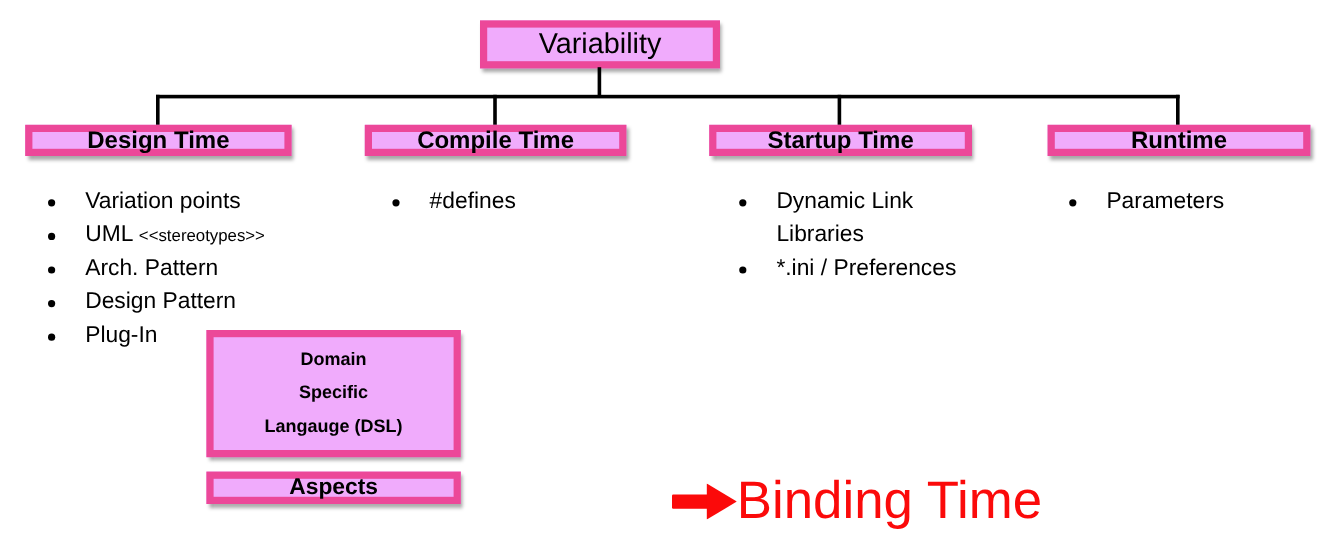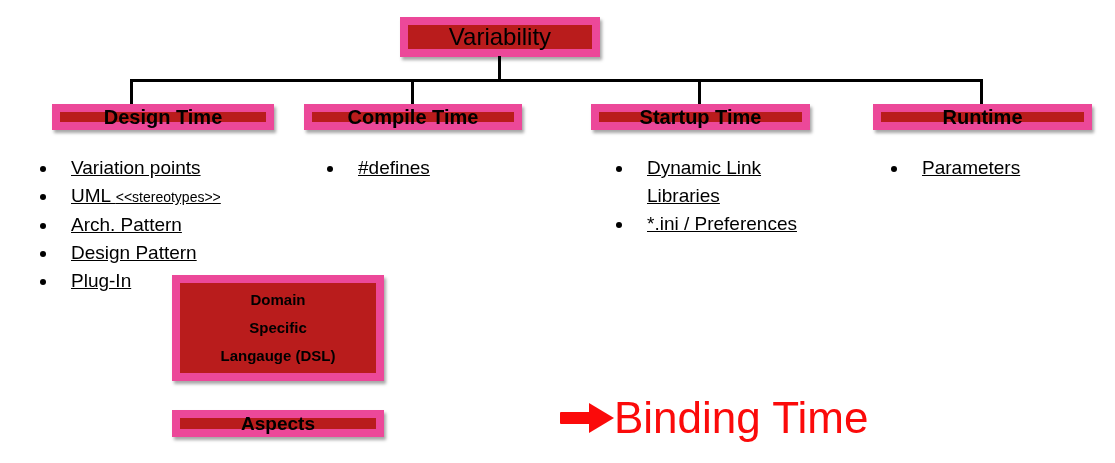--- a/index.html
+++ b/index.html
@@ -2,56 +2,56 @@
 <html><head>
 <meta charset="utf-8">
 <style>
   html,body{margin:0;padding:0;}
   body{
     width:1115px;height:463px;position:relative;background:#ffffff;
     font-family:"Liberation Sans",sans-serif;color:#000;overflow:hidden;
   }
   .gbox{
     position:absolute;
-    background:#b91c1c;
-    border:8px solid #ec4899;
+    background:#f0abfc;
+    border:6px solid #ec4899;
     box-shadow:2px 3px 3px rgba(0,0,0,0.35);
     display:flex;align-items:center;justify-content:center;
     box-sizing:border-box;text-align:center;
   }
   .root-box{left:400px;top:17px;width:200px;height:40px;font-size:24px;}
   .hdr{top:104px;height:26px;font-weight:bold;font-size:20px;}
-  .hdr-0{left:21px;width:222px;margin-left:31px;}
+  .hdr-0{left:21px;width:222px;}
   .hdr-1{left:304px;width:218px;}
   .hdr-2{left:591px;width:219px;}
   .hdr-3{left:873px;width:219px;}
   .line{position:absolute;background:#000;}
   .stem{left:498px;top:56px;width:3px;height:24px;}
   .hline{left:130px;top:79px;width:853px;height:3px;}
   .drop{top:79px;width:3px;height:26px;}
   .drop-0{left:130px;}
   .drop-1{left:411px;}
   .drop-2{left:698px;}
   .drop-3{left:980px;}
   ul.blist{
     position:absolute;top:154px;margin:0;padding:0;list-style:none;
-    font-size:19px;line-height:28px;text-decoration:underline;
+    font-size:19px;line-height:28px;
   }
   ul.blist li{position:relative;padding-left:33px;white-space:pre-line;}
   ul.blist li::before{
     content:"";position:absolute;left:2px;top:12px;width:6px;height:6px;
     border-radius:50%;background:#000;
   }
   .list-0{left:38px;}
   .list-1{left:325px;}
   .list-2{left:614px;width:205px;}
   .list-3{left:889px;}
   .small-txt{font-size:14px;}
   .dsl-box{left:172px;top:275px;width:212px;height:106px;font-weight:bold;font-size:15px;line-height:28px;white-space:pre-line;}
-  .aspects-box{left:172px;top:410px;width:212px;height:27px;font-weight:bold;font-size:19px;}
+  .aspects-box{left:172px;top:393px;width:212px;height:27px;font-weight:bold;font-size:19px;}
   .binding{
     position:absolute;left:560px;top:392px;height:52px;
     display:flex;align-items:center;
     color:#fb0a0a;font-size:44px;white-space:nowrap;
   }
   .binding svg{display:block;}
 </style>
 </head>
 <body>
 

